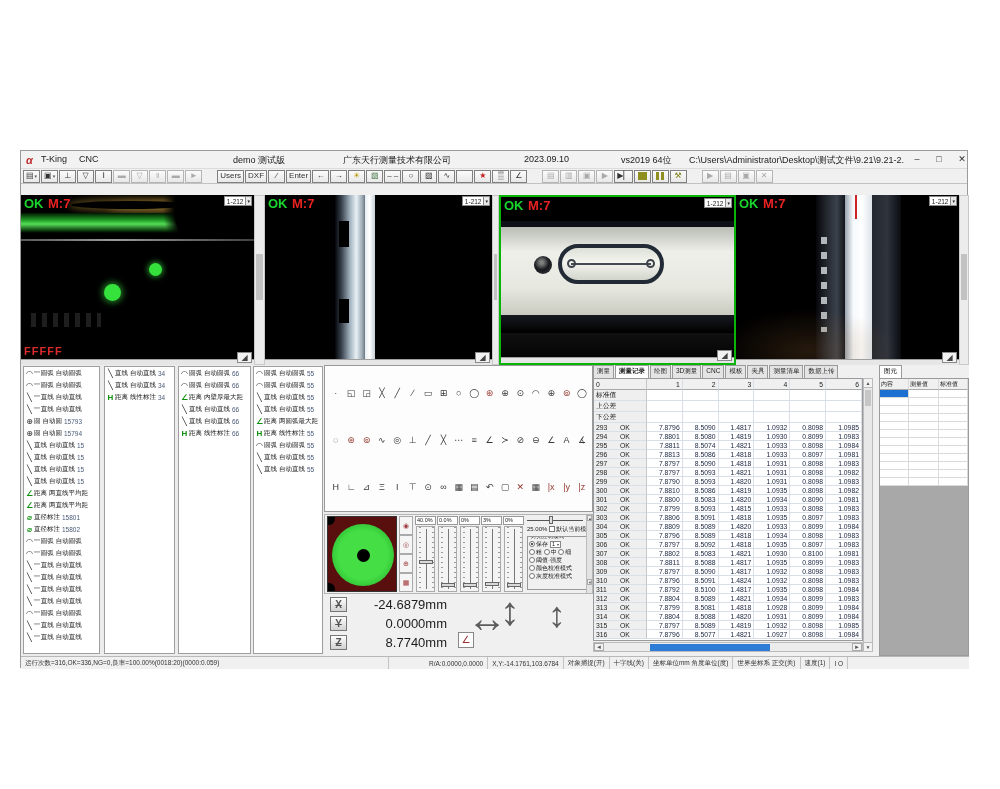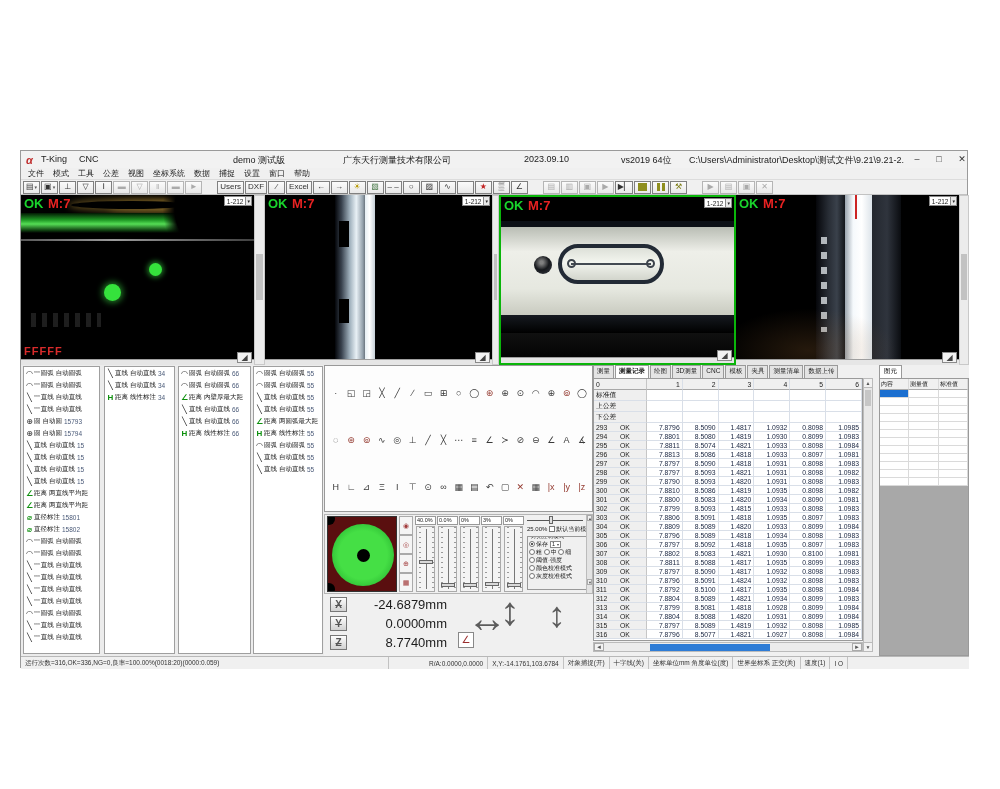--- a/index.html
+++ b/index.html
@@ -201,50 +201,37 @@
     <span class="t-demo">demo  测试版</span>
     <span class="t-comp">广东天行测量技术有限公司</span>
     <span class="t-date">2023.09.10</span>
     <span class="t-build">vs2019 64位</span>
     <span class="t-path">C:\Users\Administrator\Desktop\测试文件\9.21\9.21-2.CTC</span>
     <span class="wbtn w-min">–</span>
     <span class="wbtn w-max">□</span>
     <span class="wbtn w-close">✕</span>
   </div>
 
-  <div class="menubar" id="menubar">
-      <span class="mitem">文件</span>
-      <span class="mitem">模式</span>
-      <span class="mitem">工具</span>
-      <span class="mitem">公差</span>
-      <span class="mitem">视图</span>
-      <span class="mitem">坐标系统</span>
-      <span class="mitem">数据</span>
-      <span class="mitem">捕捉</span>
-      <span class="mitem">设置</span>
-      <span class="mitem">窗口</span>
-      <span class="mitem">帮助</span>
-    </div>
 
   <div class="toolbar" id="toolbar">
       <button class="tb">▤<span class="dd">▾</span></button>
       <button class="tb">▣<span class="dd">▾</span></button>
       <button class="tb">⊥</button>
       <button class="tb">▽</button>
       <button class="tb">Ⅰ</button>
       <button class="tb dis">▬</button>
       <button class="tb dis">▽</button>
       <button class="tb dis">‖</button>
       <button class="tb dis">▬</button>
       <button class="tb dis">►</button>
       <span class="tgap"></span>
       <button class="tb">Users</button>
       <button class="tb">DXF</button>
       <button class="tb">⁄</button>
-      <button class="tb">Excel</button>
+      <button class="tb">Enter</button>
       <button class="tb">←</button>
       <button class="tb">→</button>
       <button class="tb" style="color: rgb(184, 154, 0);">☀</button>
       <button class="tb" style="color: rgb(74, 122, 74);">▧</button>
       <button class="tb">– –</button>
       <button class="tb">○</button>
       <button class="tb">▨</button>
       <button class="tb">∿</button>
       <button class="tb">　</button>
       <button class="tb" style="color: rgb(194, 34, 34);">★</button>

